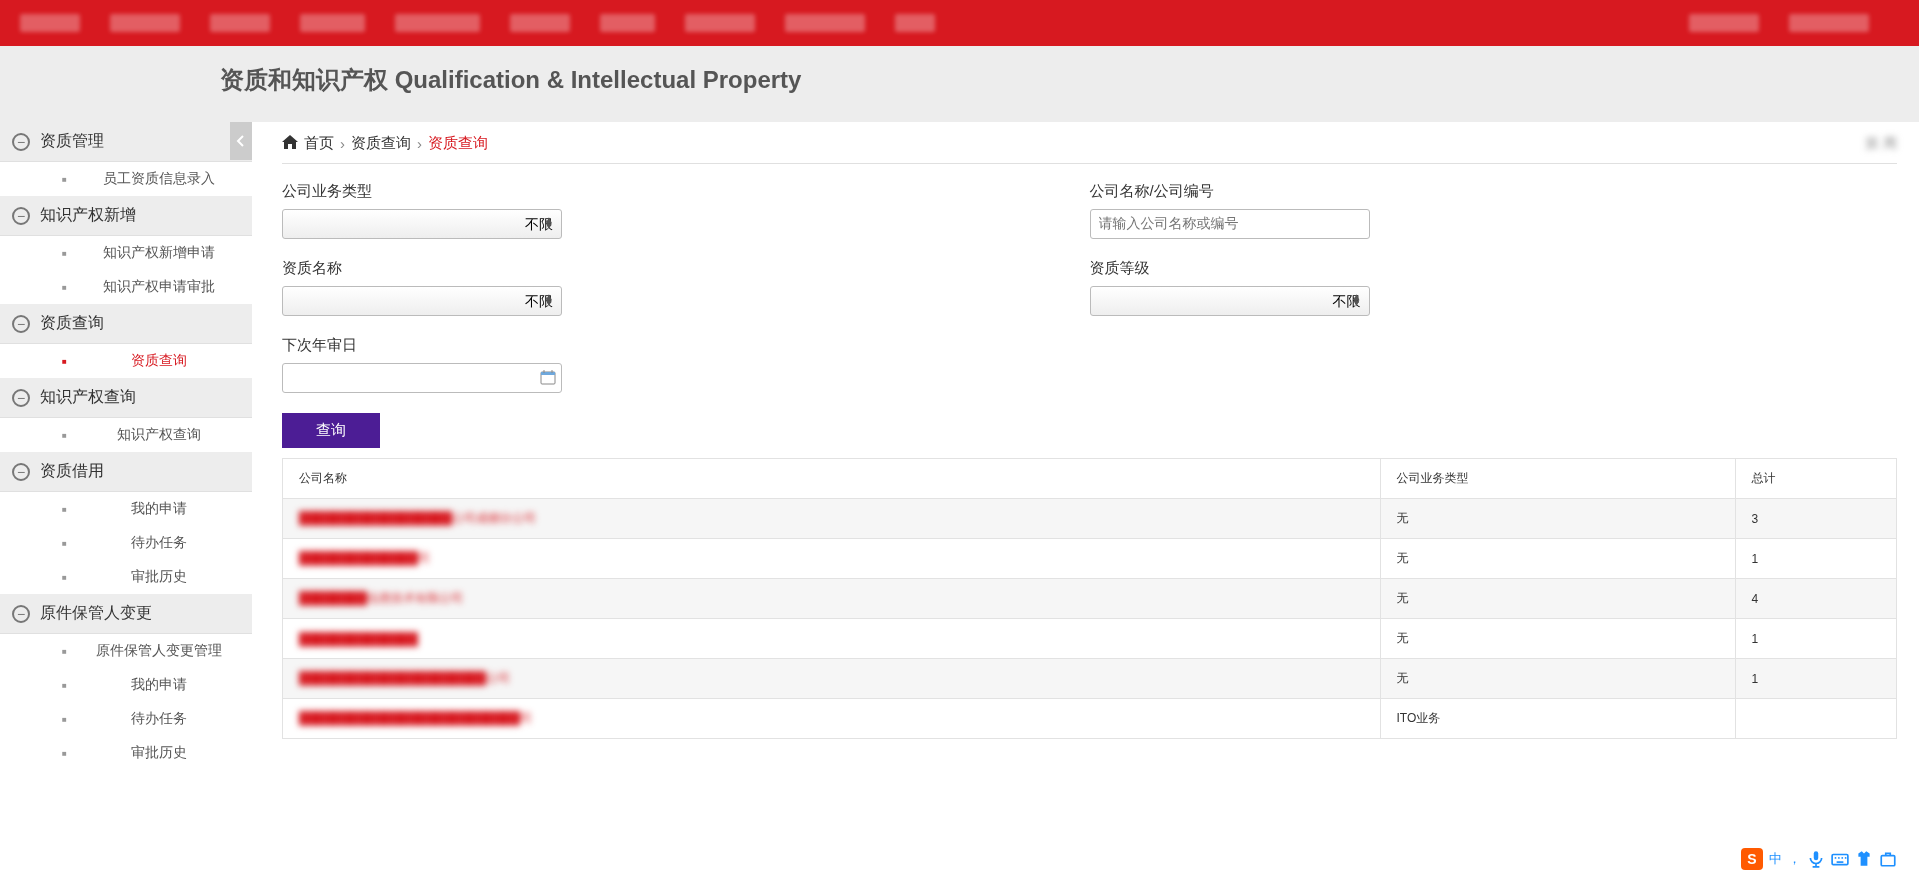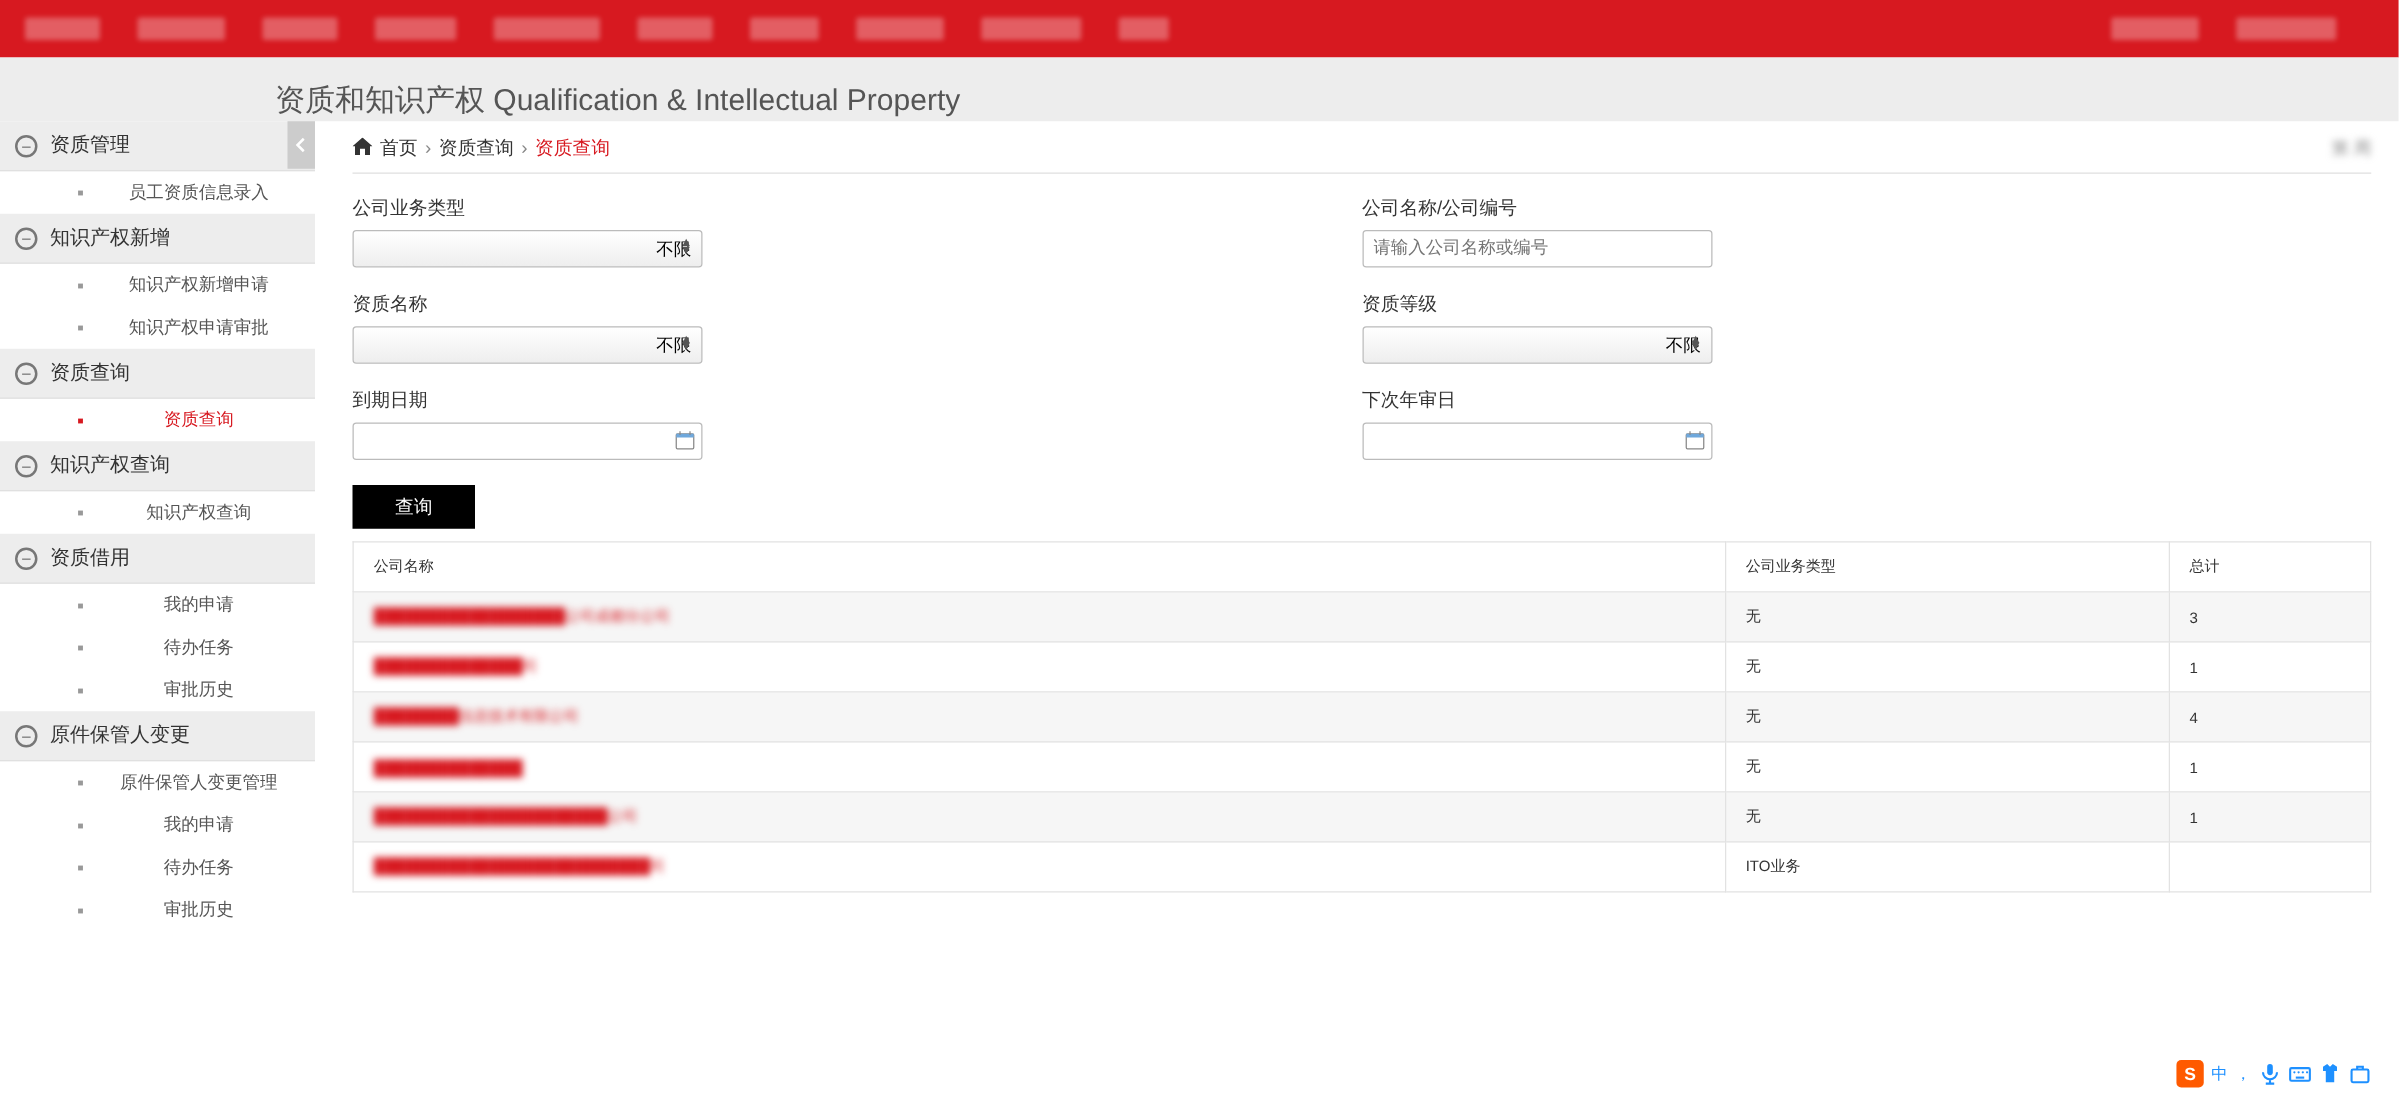--- a/index.html
+++ b/index.html
@@ -1,21 +1,21 @@
 <!DOCTYPE html>
 <html><head>
 <meta charset="utf-8">
 <style>
 * { box-sizing: border-box; margin: 0; padding: 0; }
 body { font-family: "Microsoft YaHei", Arial, sans-serif; font-size: 14px; color: #333; background: #fff; }
 
 .top-bar { background: #d71920; height: 46px; width: 100%; display: flex; align-items: center; padding: 0 20px; }
 .top-bar .blur { display: inline-block; background: rgba(255,255,255,0.3); height: 18px; border-radius: 2px; margin-right: 30px; filter: blur(2px); }
 
-.page-title { background: #ededed; padding: 18px 0 1px 220px; font-size: 24px; color: #555; font-weight: 400; }
+.page-title { background: #ededed; padding: 18px 0 26px 220px; font-size: 24px; color: #555; font-weight: 700; }
 
 .layout { display: flex; }
 
 .sidebar { width: 252px; background: #fff; position: relative; }
 .collapse-handle { position: absolute; right: 0; top: 0; width: 22px; height: 38px; background: #ccc; color: #fff; display: flex; align-items: center; justify-content: center; font-size: 16px; cursor: pointer; }
 .sb-group-header { background: #ededed; padding: 9px 12px; display: flex; align-items: center; font-size: 16px; color: #333; cursor: pointer; border-bottom: 1px solid #e0e0e0; }
 .sb-toggle { width: 18px; height: 18px; border: 2px solid #777; border-radius: 50%; display: inline-flex; align-items: center; justify-content: center; margin-right: 10px; font-size: 14px; line-height: 1; color: #777; }
 .sb-item { padding: 8px 12px 8px 78px; position: relative; color: #555; cursor: pointer; font-size: 14px; text-align: center; }
 .sb-item::before { content: "■"; position: absolute; left: 62px; font-size: 8px; color: #999; top: 13px; }
 .sb-item.active { color: #d71920; }
@@ -35,21 +35,21 @@
 .form-label { font-size: 15px; color: #333; margin-bottom: 8px; }
 .form-select { width: 280px; height: 30px; border: 1px solid #bbb; border-radius: 3px; background: linear-gradient(#ffffff,#eeeeee); padding: 0 8px; font-size: 14px; appearance: none; position: relative; text-align: right; }
 .select-wrap { position: relative; display: inline-block; }
 .select-caret { position: absolute; right: 8px; top: 8px; pointer-events: none; font-size: 10px; color: #555; display: flex; flex-direction: column; line-height: 6px; }
 .form-input { width: 280px; height: 30px; border: 1px solid #bbb; border-radius: 3px; padding: 0 8px; font-size: 14px; font-family: Liberation Serif, serif; }
 .date-wrap { position: relative; display: inline-block; }
 .date-icon { position: absolute; right: 6px; top: 6px; width: 16px; height: 16px; pointer-events: none; }
 .cal-body { fill: #fff; stroke: #888; }
 .cal-head { fill: #6fa8dc; }
 
-.query-btn { background: #000000; color: #fff; border: none; padding: 8px 34px; font-size: 15px; cursor: pointer; margin-bottom: 10px; }
+.query-btn { background: #4c1d95; color: #fff; border: none; padding: 8px 34px; font-size: 15px; cursor: pointer; margin-bottom: 10px; }
 
 table.results { width: 100%; border-collapse: collapse; }
 table.results th, table.results td { border: 1px solid #e2e2e2; padding: 11px 16px; text-align: left; font-size: 12px; font-weight: normal; }
 table.results th { background: #fff; color: #333; }
 table.results tbody tr:nth-child(odd) { background: #f6f6f6; }
 table.results tbody tr:nth-child(even) { background: #fff; }
 .cell-link { color: #d71920; cursor: pointer; }
 .cell-blur { filter: blur(3px); display: inline-block; }
 
 .ime-widget { position: fixed; bottom: 16px; right: 22px; display: flex; align-items: center; gap: 6px; }
@@ -166,32 +166,20 @@
       </div>
 
       <div class="form-col">
         <div class="form-label">资质等级</div>
         <div class="select-wrap">
           <select class="form-select"><option>不限</option></select>
           <span class="select-caret">▲<br>▼</span>
         </div>
       </div>
 
-      <div class="form-col">
-        <div class="form-label">到期日期</div>
-        <div class="date-wrap">
-          <input class="form-input" type="text" style="">
-          <svg class="date-icon" viewBox="0 0 16 16">
-              <rect class="cal-body" x="1" y="3" width="14" height="12" rx="1"></rect>
-              <rect class="cal-head" x="1" y="3" width="14" height="3"></rect>
-              <line x1="4" y1="1" x2="4" y2="4" stroke="#888"></line>
-              <line x1="12" y1="1" x2="12" y2="4" stroke="#888"></line>
-            </svg>
-        </div>
-      </div>
 
       <div class="form-col">
         <div class="form-label">下次年审日</div>
         <div class="date-wrap">
           <input class="form-input" type="text" style="">
           <svg class="date-icon" viewBox="0 0 16 16">
               <rect class="cal-body" x="1" y="3" width="14" height="12" rx="1"></rect>
               <rect class="cal-head" x="1" y="3" width="14" height="3"></rect>
               <line x1="4" y1="1" x2="4" y2="4" stroke="#888"></line>
               <line x1="12" y1="1" x2="12" y2="4" stroke="#888"></line>

